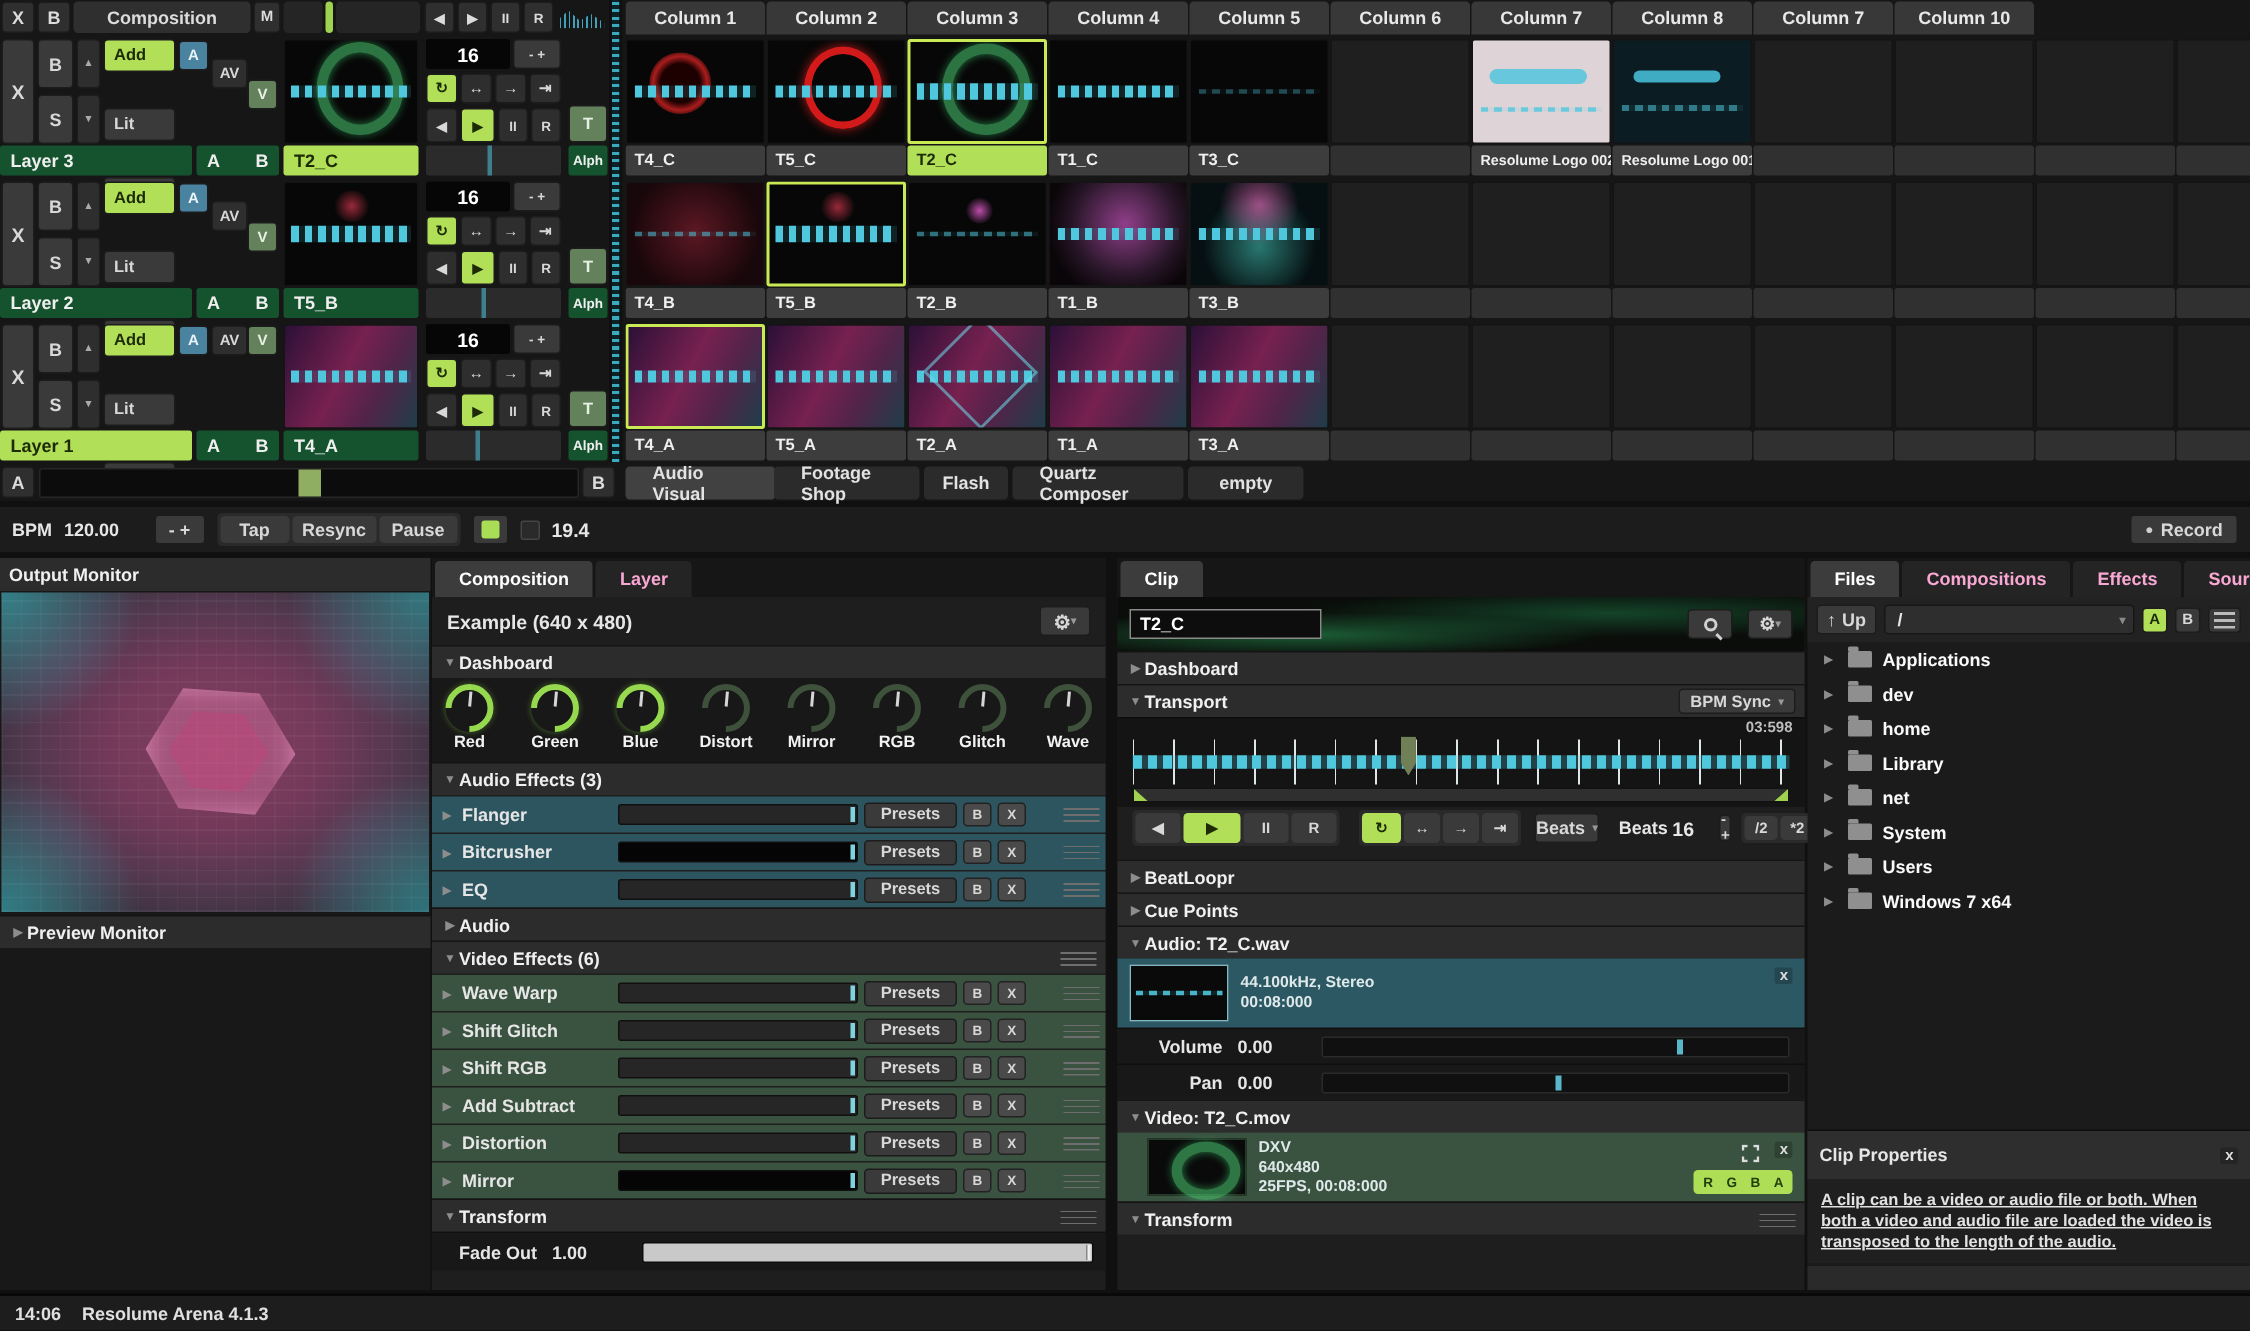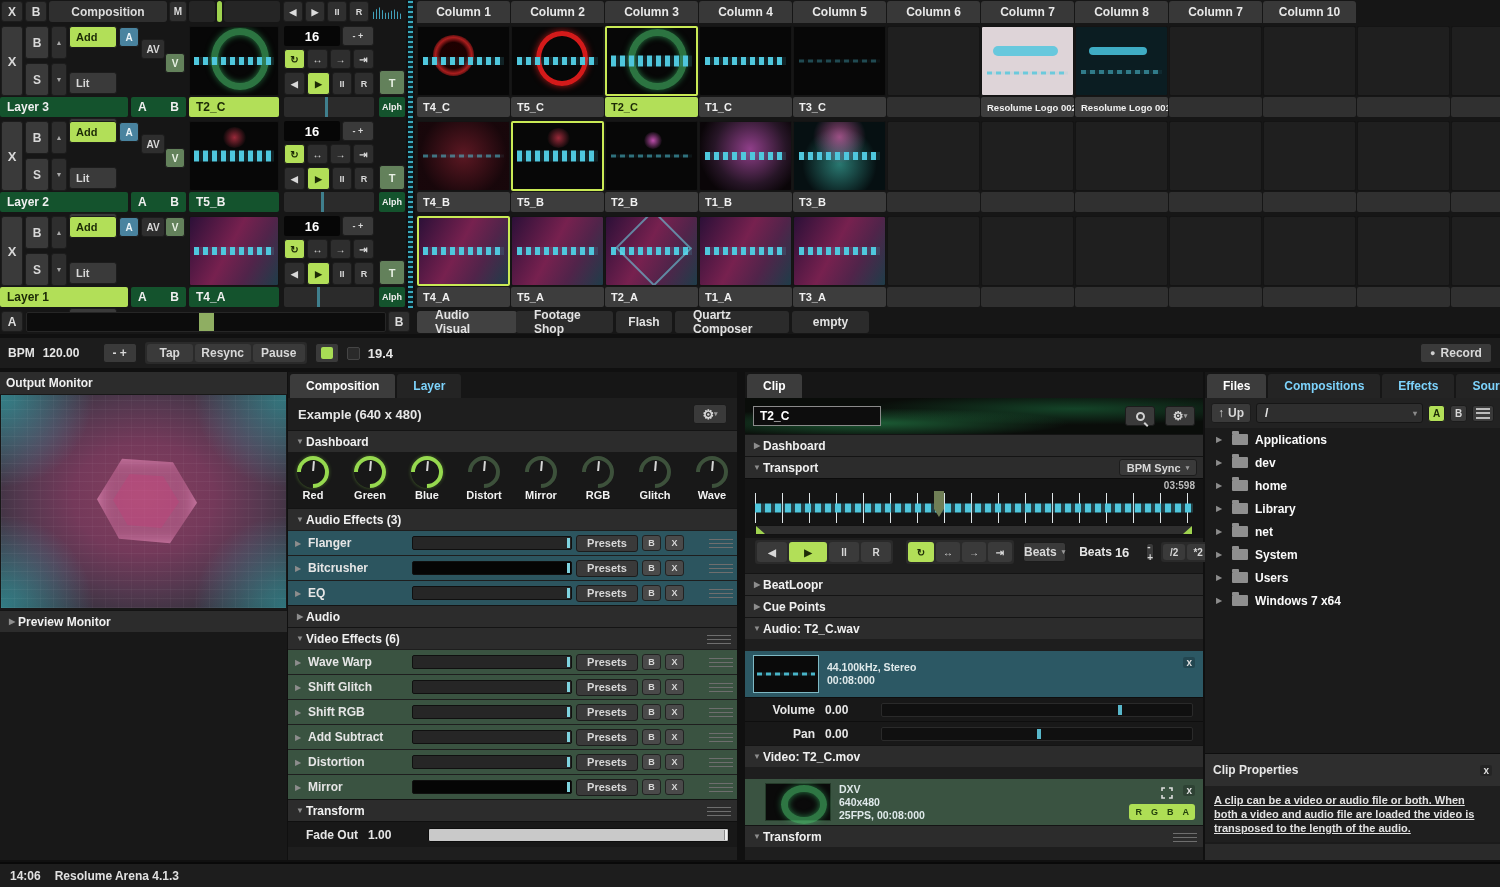--- a/index.html
+++ b/index.html
@@ -84,21 +84,21 @@
   .decktab{position:absolute;top:1px;height:22px;background:#2b2b2b;border-radius:3px;
            display:flex;align-items:center;justify-content:center;font-weight:700;color:#e2e2e2;padding:0 18px;}
   .decktab.active{background:#414141;}
   
   #bpmbar{left:0;top:338px;width:1500px;height:30px;background:#1c1c1c;display:flex;align-items:center;gap:8px;padding:0 8px;}
   #bpmbar .btn{height:20px;}
   
   #main{left:0;top:372px;width:1500px;height:488px;}
   .panel{position:absolute;top:0;height:488px;background:#1e1e1e;}
   .tabbar{height:26px;display:flex;gap:2px;padding:2px 2px 0 2px;background:#161616;}
-  .tab{padding:0 16px;display:flex;align-items:center;border-radius:3px 3px 0 0;background:#242424;color:#7dd3fc;font-weight:700;}
+  .tab{padding:0 16px;display:flex;align-items:center;border-radius:3px 3px 0 0;background:#242424;color:#f9a8d4;font-weight:700;}
   .tab.active{background:#3c3c3c;color:#fff;}
   .sechead{height:22px;background:#2c2c2c;border-top:1px solid #141414;display:flex;align-items:center;
            padding:0 6px;font-weight:700;color:#f0f0f0;position:relative;}
   .handle{width:24px;height:10px;flex:none;margin-left:auto;
      background:repeating-linear-gradient(0deg,#6e6e6e 0 1px,transparent 1px 4px);}
   
   #monitor{left:0;width:287px;background:#181818;}
   #preview{position:absolute;left:1px;top:23px;width:285px;height:213px;overflow:hidden;background:
      radial-gradient(circle at 0% 0%,rgba(70,215,225,.5),transparent 26%),
      radial-gradient(circle at 100% 0%,rgba(70,215,225,.45),transparent 26%),
@@ -158,21 +158,21 @@
      clip-path:polygon(0 0,100% 0,100% 68%,50% 100%,0 68%);}
   #scrub{position:absolute;left:10px;right:10px;bottom:3px;height:10px;background:#2f2f2f;border:1px solid #121212;border-radius:2px;}
   #scrub::before,#scrub::after{content:'';position:absolute;top:0;width:0;height:0;border-style:solid;}
   #scrub::before{left:0;border-width:8px 0 0 9px;border-color:transparent transparent transparent #9fd34f;}
   #scrub::after{right:0;border-width:0 0 8px 9px;border-color:transparent transparent #9fd34f transparent;}
   .trow{height:28px;display:flex;align-items:center;gap:3px;padding:0 10px;background:#1e1e1e;}
   .tbtn{width:30px;height:20px;font-size:10px;}
   .tbtn.play{background:#b2df58;color:#1d2b07;}
   .tbtn.loop{background:#b2df58;color:#1d2b07;}
   .grp{display:flex;gap:2px;background:#2a2a2a;border-radius:3px;padding:2px;}
-  .filerow{height:46px;display:flex;align-items:center;gap:8px;padding:0 8px;position:relative;margin-top:12px;}
+  .filerow{height:46px;display:flex;align-items:center;gap:8px;padding:0 8px;position:relative;}
   .filerow.teal{background:#2c5864;} .filerow.vgreen{background:#3a5341;}
   .filethumb{width:66px;height:38px;background:#0a0a0a;border:1px solid #7fb9c4;position:relative;flex:none;}
   .filethumb.v{border-color:#253b2a;}
   .fileinfo{font-size:10.5px;line-height:13px;color:#dfe9ea;font-weight:700;}
   .fxicon{position:absolute;right:30px;top:8px;}
   .xclose{position:absolute;right:8px;top:6px;font-size:10px;color:#ddd;font-weight:700;background:#00000033;border-radius:2px;padding:0 3px;}
   #rgba{position:absolute;right:8px;bottom:5px;background:#aede55;border-radius:3px;height:16px;display:flex;align-items:center;padding:0 6px;gap:9px;}
   #rgba span{font-size:9px;font-weight:700;color:#23400c;}
   .vp-row{height:24px;display:flex;align-items:center;background:#181818;border-top:1px solid #0e0e0e;}
   .vp-label{width:80px;text-align:right;font-weight:700;padding-right:10px;}

